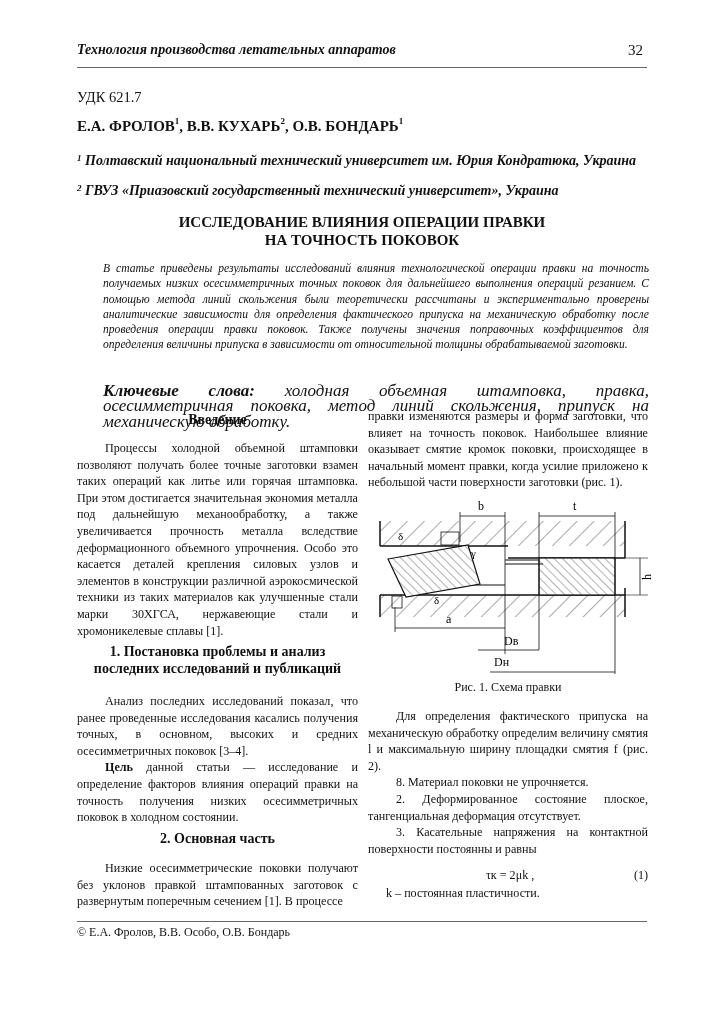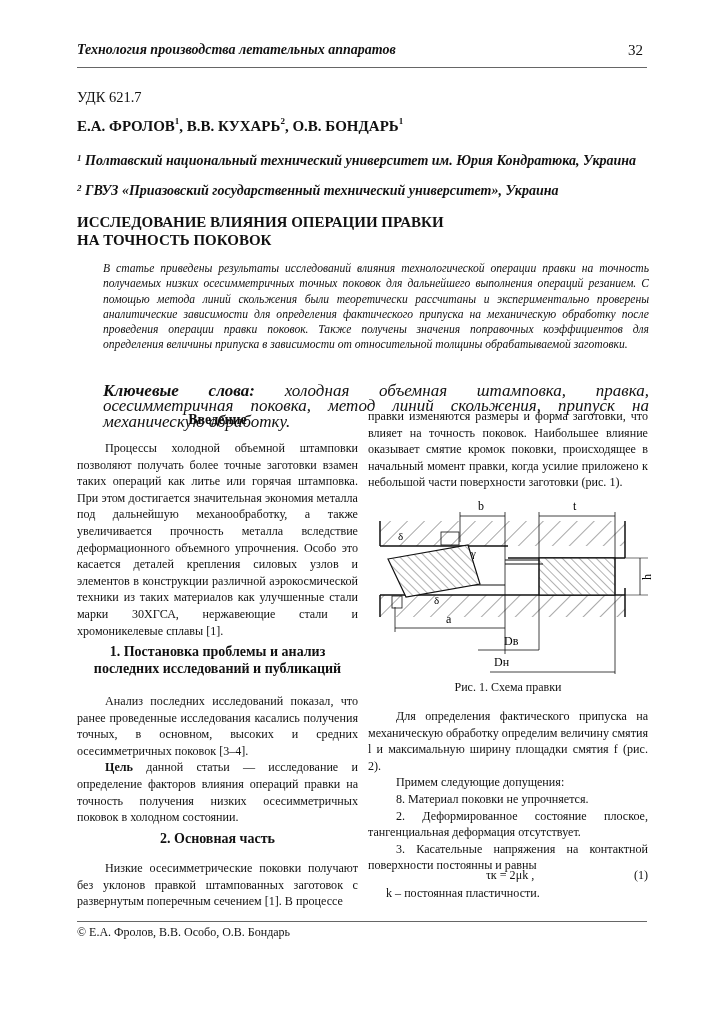--- a/index.html
+++ b/index.html
@@ -6,21 +6,21 @@
   body { width: 724px; height: 1024px; position: relative; overflow: hidden;
          font-family: "Liberation Serif", "DejaVu Serif", serif; color: #111; }
   .abs { position: absolute; }
   .hdr-title { left: 77px; top: 42px; font-size: 14px; font-weight: bold; font-style: italic; }
   .hdr-page { left: 628px; top: 42px; font-size: 15px; }
   .hdr-rule { left: 77px; top: 67px; width: 570px; height: 1px; background: #666; }
   .udk { left: 77px; top: 89px; font-size: 14.5px; }
   .authors { left: 77px; top: 118px; font-size: 15px; font-weight: bold; }
   .authors sup, .aff sup { font-size: 9px; vertical-align: top; position: relative; top: -2px; }
   .aff { left: 77px; font-size: 14px; font-weight: bold; font-style: italic; line-height: 17px; width: 560px; }
-  .title { left: 77px; top: 213px; width: 570px; font-size: 15px; font-weight: bold; line-height: 18px; }
+  .title { left: 77px; top: 213px; width: 570px; text-align: center; font-size: 15px; font-weight: bold; line-height: 18px; }
   .abstract { left: 103px; top: 261px; width: 546px; font-size: 11.6px; font-style: italic; line-height: 15.3px; text-align: justify; }
   .keywords { left: 103px; top: 367px; width: 546px; font-size: 17px; font-style: italic; line-height: 15.3px; text-align: justify; margin-top: 16px; }
   .keywords b { font-style: italic; }
   .col { font-size: 12.1px; line-height: 16.6px; text-align: justify; }
   .col p { margin: 0; text-indent: 28px; }
   .col .noind { text-indent: 0; }
   .sec { font-size: 14px; font-weight: bold; text-align: center; line-height: 17px; }
   .left { left: 77px; width: 281px; }
   .right { left: 368px; width: 280px; }
   .fig-cap { left: 368px; top: 680px; width: 280px; text-align: center; font-size: 12px; }
@@ -143,21 +143,20 @@
   <line x1="122" y1="180" x2="247" y2="180" stroke="#111" stroke-width="0.8"></line>
   <text x="126" y="174" font-size="12">Dн</text>
   <text x="30" y="48" font-size="11">δ</text>
   <text x="66" y="112" font-size="11">δ</text>
   <text x="103" y="65" font-size="11">γ</text>
 </svg>
 <div class="abs fig-cap">Рис. 1. Схема правки</div>
 
 <div class="abs right col" style="top:708px;">
   <p>Для определения фактического припуска на механическую обработку определим величину смятия l и максимальную ширину площадки смятия f (рис. 2).</p>
-  <p>Примем следующие допущения:</p>
   <p>8. Материал поковки не упрочняется.</p>
   <p>2. Деформированное состояние плоское, тангенциальная деформация отсутствует.</p>
   <p>3. Касательные напряжения на контактной поверхности постоянны и равны</p>
 </div>
 <div class="abs formula" style="top:868px; height:17px;">
   <span class="eq">τк = 2μk ,</span>
   <span class="num">(1)</span>
 </div>
 <div class="abs right col" style="top:885px;">
   <p style="text-indent:18px">k – постоянная пластичности.</p>

